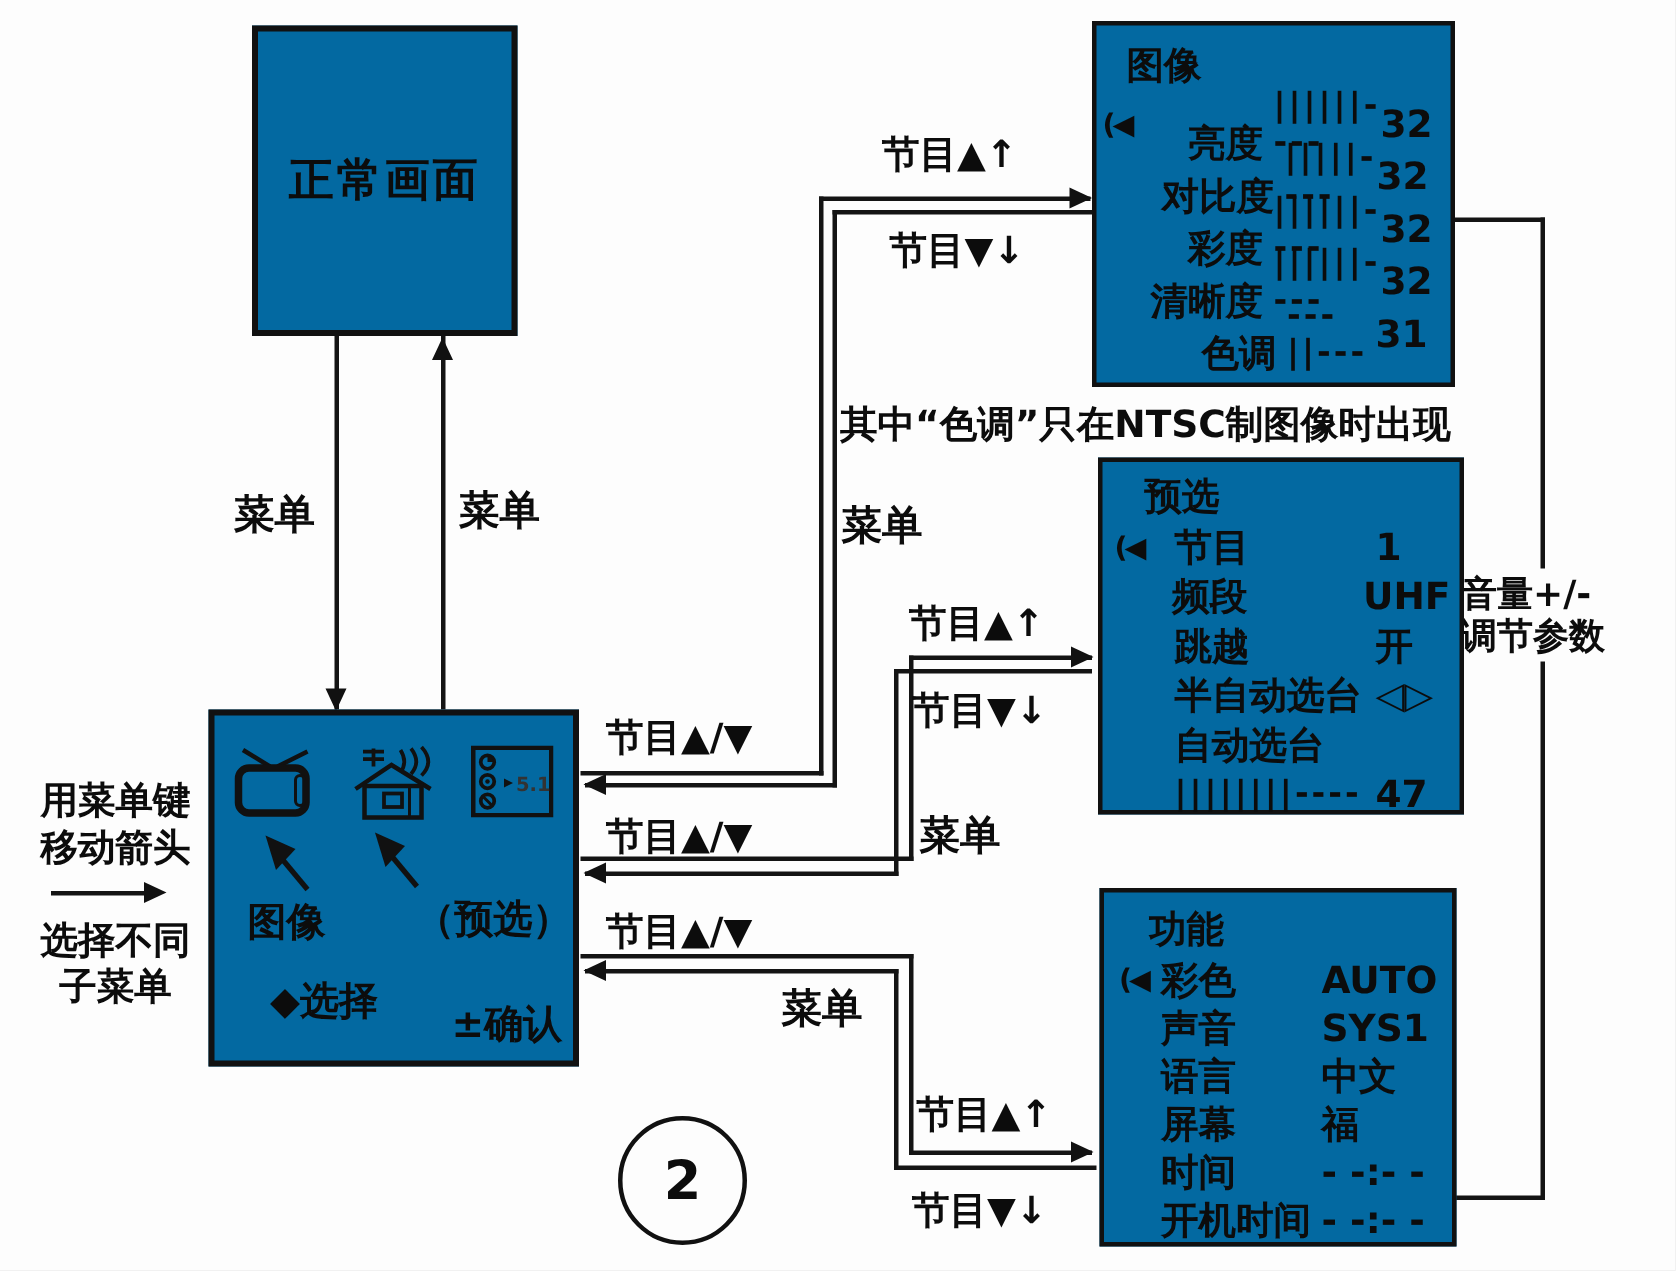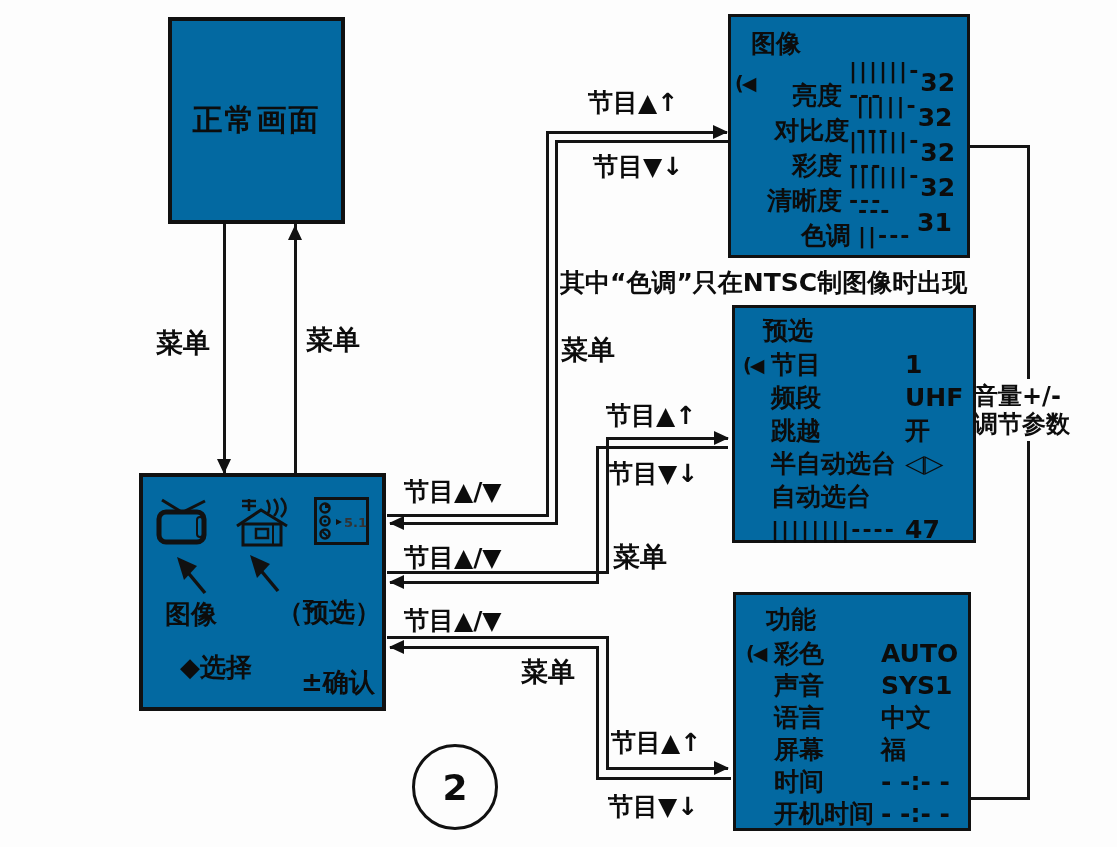--- a/index.html
+++ b/index.html
@@ -37,21 +37,21 @@
   #picBox{left:728px;top:14px;width:242px;height:244px;padding:8px 8px 0 4px;}
   #picBox .mtitle{margin:2px 0 2px 16px;height:36px;}
   #picBox .mrow{height:35px;}
   #picBox .plabel{display:inline-block;width:88px;text-align:right;margin-top:25px;}
   #picBox .pbar{flex:1;padding-left:7px;}
   #picBox .pval{width:42px;text-align:left;font-size:25px;}
 
   #preBox{left:732px;top:305px;width:244px;height:238px;padding:6px 6px 0 8px;}
   #preBox .mtitle{margin:0 0 0 20px;height:34px;}
   #preBox .mrow{height:33px;}
-  #preBox .plabel{display:inline-block;width:134px;}
+  #preBox .plabel{display:inline-block;width:134px;margin-left:12px;}
   #preBox .pval{flex:1;text-align:left;}
 
   #funBox{left:733px;top:592px;width:238px;height:239px;padding:6px 6px 0 10px;}
   #funBox .mtitle{margin:2px 0 0 20px;height:34px;}
   #funBox .mrow{height:32px;}
   #funBox .plabel{display:inline-block;width:107px;}
   #funBox .pval{flex:1;text-align:left;}
 
   
   #figCircle{left:412px;top:744px;width:80px;height:80px;border:3px solid #111;border-radius:50%;
@@ -121,20 +121,30 @@
   <div class="line" style="left:967px;top:145px;width:63px;height:3px;"></div>
   <div class="line" style="left:1027px;top:145px;width:3px;height:655px;"></div>
   <div class="line" style="left:967px;top:797px;width:63px;height:3px;"></div>
   <div id="volNote" class="abs">
     <div>音量+/-</div>
     <div>调节参数</div>
   </div>
 
   <div class="lbl" style="left:560px;top:266px;font-size:25px;">其中“色调”只在NTSC制图像时出现</div>
 
+  <div id="leftInstr" class="abs">
+    <div>用菜单键</div>
+    <div>移动箭头</div>
+    <div style="position:relative;height:31px;">
+      <div class="line" style="left:24px;top:14px;width:66px;height:3px;"></div>
+      <div class="ar right" style="left:86px;top:8px;"></div>
+    </div>
+    <div>选择不同</div>
+    <div>子菜单</div>
+  </div>
 
   <div class="box" id="mainBox">
 
     <svg class="mmicon" style="left:12px;top:20px;" viewBox="0 0 58 50">
       <line x1="25" y1="14" x2="7" y2="3" stroke="#111" stroke-width="3"></line>
       <line x1="30" y1="14" x2="50" y2="4" stroke="#111" stroke-width="3"></line>
       <rect x="4" y="15" width="45" height="30" rx="7" fill="none" stroke="#111" stroke-width="5"></rect>
       <rect x="42" y="20" width="6" height="20" rx="3" fill="none" stroke="#111" stroke-width="2"></rect>
     </svg>
 

